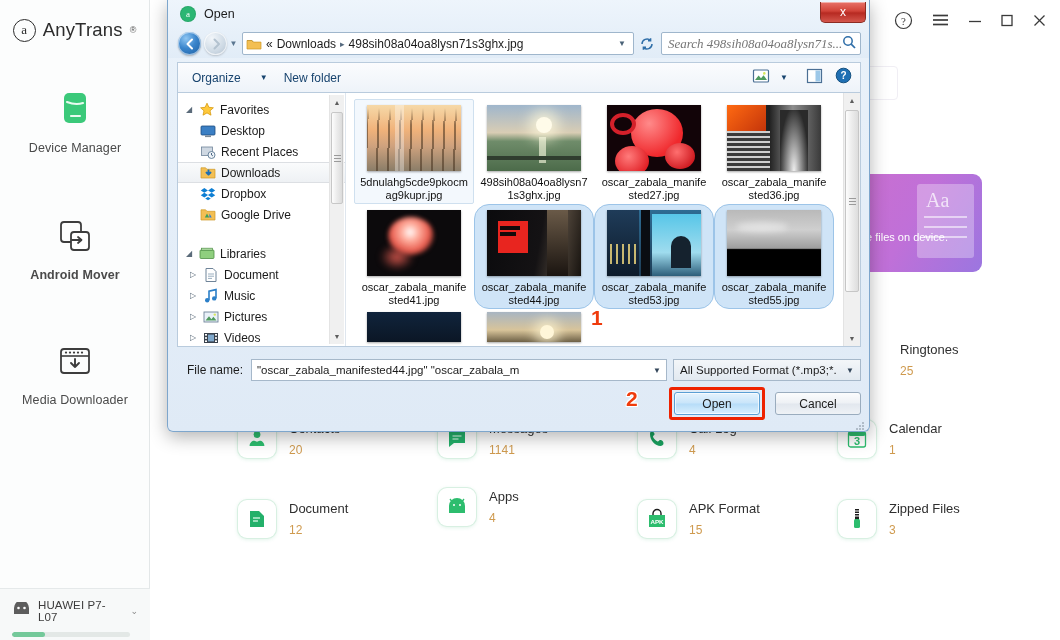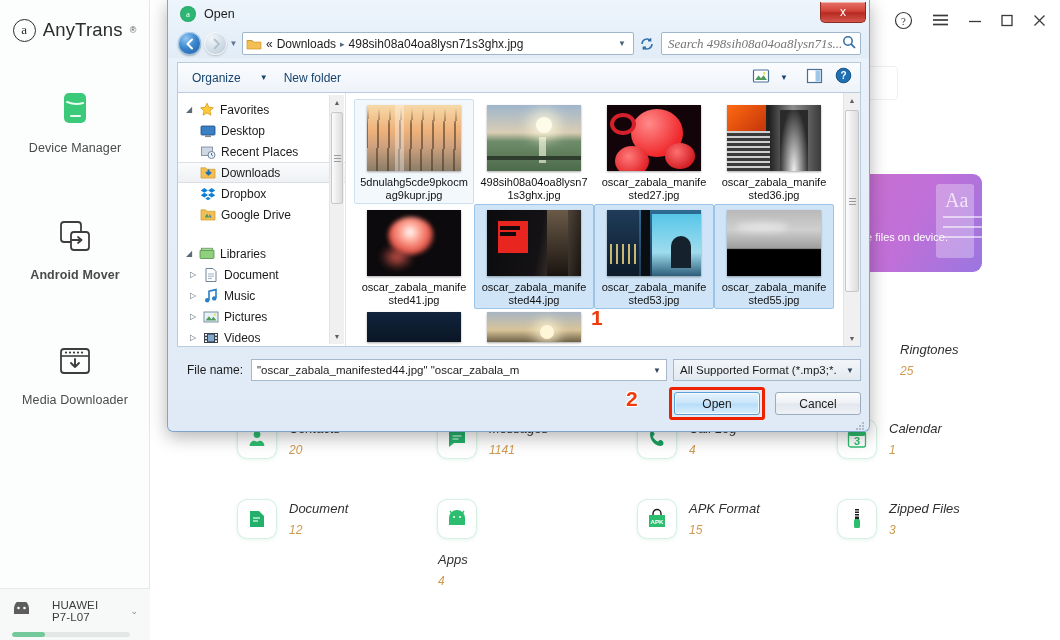--- a/index.html
+++ b/index.html
@@ -41,21 +41,21 @@
     cursor: default;
   }
   .nav-icon { width: 44px; height: 44px; display: flex; align-items: center; justify-content: center; }
   .nav-label { margin-top: 9px; font-size: 12.5px; color: #4a4a4a; letter-spacing: .1px;}
 
   .device-bar {
     position: absolute; left: 0; bottom: 0; width: 150px; height: 52px;
     background: #f7f9f9; border-top: 1px solid #e5e9ea;
     padding: 10px 12px 0 12px;
   }
-  .device-row { display: flex; align-items: center; gap: 21px; }
+  .device-row { display: flex; align-items: center; gap: 7px; }
   .device-name { font-size: 11.5px; color: #3c3c3c; letter-spacing: .1px; }
   .chev { font-size: 9px; color: #8a8a8a; margin-left: auto; }
   .device-progress {
     margin-top: 9px; height: 5px; width: 118px; border-radius: 3px;
     background: #e3e8e6; overflow: hidden;
   }
   .device-progress > span {
     display: block; height: 100%; width: 28%;
     background: #74c99a; border-radius: 3px;
   }
@@ -71,21 +71,21 @@
   .wc { color: #3a3a3a; cursor: pointer; line-height: 1; }
 
   
   .promo-card {
     position: absolute; left: 707px; top: 174px; width: 125px; height: 98px;
     border-radius: 9px;
     background: linear-gradient(120deg, #c96fd0 0%, #c070d8 45%, #9b76e0 100%);
     overflow: hidden;
   }
   .promo-sheet {
-    position: absolute; right: 8px; top: 10px; width: 38px; height: 74px;
+    position: absolute; right: 8px; top: 10px; width: 57px; height: 74px;
     background: rgba(255,255,255,.30); border-radius: 3px;
   }
   .promo-aa {
     position: absolute; left: 9px; top: 5px; font-size: 20px;
     color: rgba(255,255,255,.72); font-family: "Liberation Serif", serif;
   }
   .promo-line {
     position: absolute; left: 7px; height: 2px; width: 43px;
     background: rgba(255,255,255,.55);
   }
@@ -99,21 +99,21 @@
   }
 
   
   .tile { position: absolute; display: flex; align-items: flex-start; gap: 13px; }
   .tile-ico {
     width: 38px; height: 38px; border-radius: 9px; background: #ffffff;
     box-shadow: 0 0 0 1px #d8f0e2, 0 1px 4px rgba(60,180,120,.22);
     display: flex; align-items: center; justify-content: center;
     flex: none;
   }
-  .tile-txt { padding-top: 1px; font-style: italic; }
+  .tile-txt { padding-top: 1px; }
   .tile-name { font-size: 13px; color: #2f2f2f; white-space: nowrap; }
   .tile-count { margin-top: 7px; font-size: 12px; color: #cf9a4e; }
 
   
   .dlg {
     position: absolute; left: 167px; top: 0; width: 703px; height: 432px;
     background: linear-gradient(180deg,#eaf2fa 0%, #dfeaf6 100%);
     border: 1px solid #7ea6cc;
     border-top: none;
     border-radius: 0 0 6px 6px;
@@ -254,21 +254,21 @@
   .filelist {
     flex: 1; position: relative; overflow: hidden;
     padding: 6px 0 0 8px; background: #fff;
   }
   .fl-grid { display: flex; flex-wrap: wrap; gap: 0px; width: 480px; }
   .fcell {
     width: 120px; height: 105px; padding: 5px 4px 0 4px;
     display: flex; flex-direction: column; align-items: center;
     cursor: pointer; border: 1px solid transparent; border-radius: 2px;
   }
-  .fcell.sel { background: #cfe4f7; border-color: #9cc4e8; }
+  .fcell.sel { background: #cfe4f7; border-color: #9cc4e8; border-radius: 15px; }
   .fcell.hot { background: #f3f8fd; border-color: #cfe0ef; }
   .thumb {
     width: 94px; height: 66px; background: #333;
     box-shadow: 0 1px 2px rgba(0,0,0,.35);
     overflow: hidden; position: relative; flex: none;
   }
   .fname {
     margin-top: 5px; font-size: 11px; color: #111; line-height: 13px;
     text-align: center; word-break: break-all; width: 108px;
   }
@@ -456,21 +456,21 @@
               <line x1="7" y1="13" x2="12" y2="13"></line>
             </g>
           </svg>
       </div>
       <div class="tile-txt">
         <div class="tile-name">Document</div>
         <div class="tile-count">12</div>
       </div>
     </div>
 
-    <div class="tile" style="left:288px; top:500px;flex-direction:column;">
+    <div class="tile" style="left:288px; top:488px;">
       <div class="tile-ico">
         <svg width="24" height="20" viewBox="0 0 24 20">
             <g stroke="#2dbd6e" stroke-width="1.3">
               <line x1="5" y1="2" x2="8" y2="6"></line>
               <line x1="19" y1="2" x2="16" y2="6"></line>
             </g>
             <path d="M4 9a8 8 0 0 1 16 0v7H4z" fill="#2dbd6e"></path>
             <circle cx="9" cy="8" r="1" fill="#fff"></circle>
             <circle cx="15" cy="8" r="1" fill="#fff"></circle>
           </svg>

